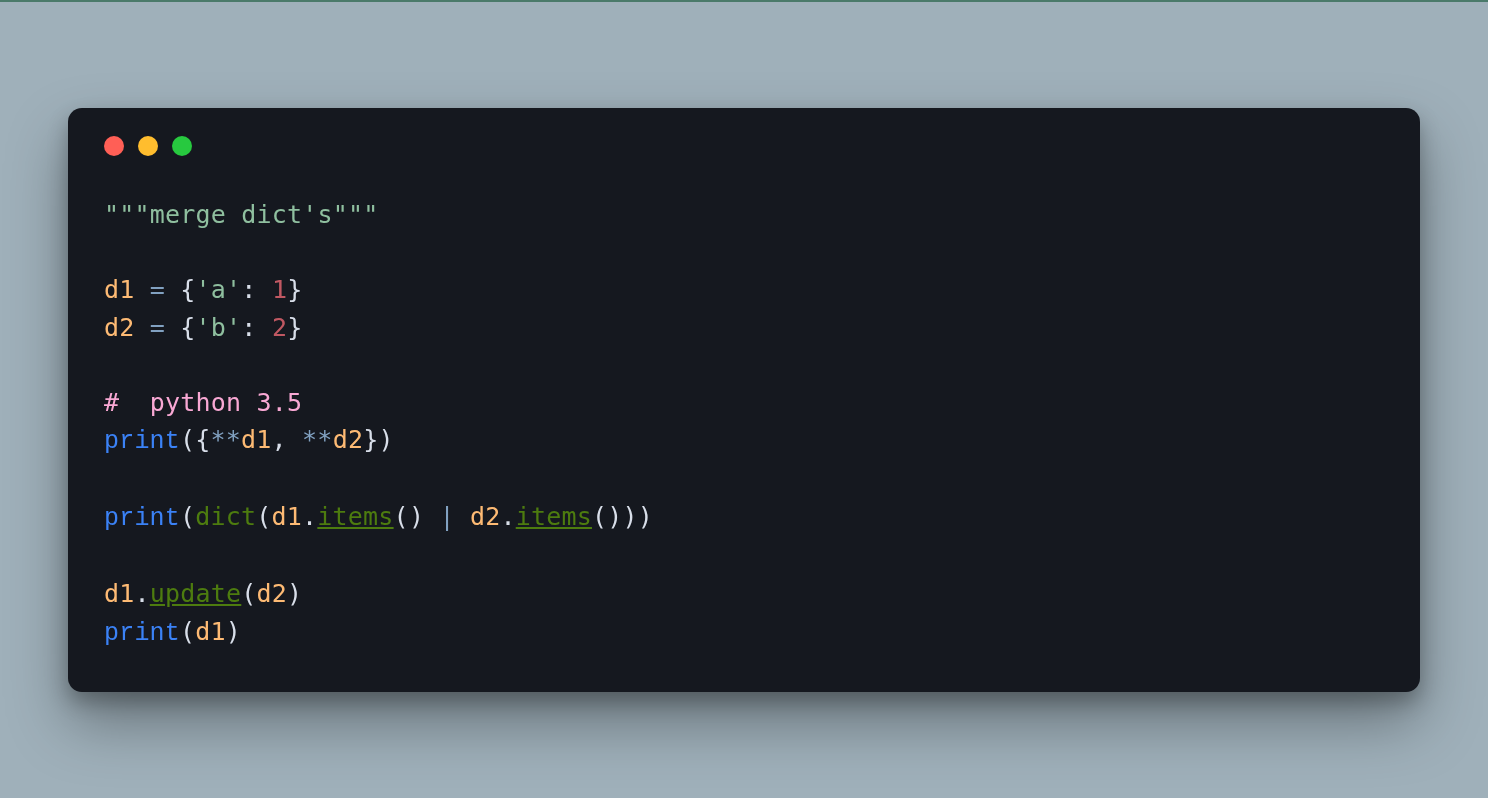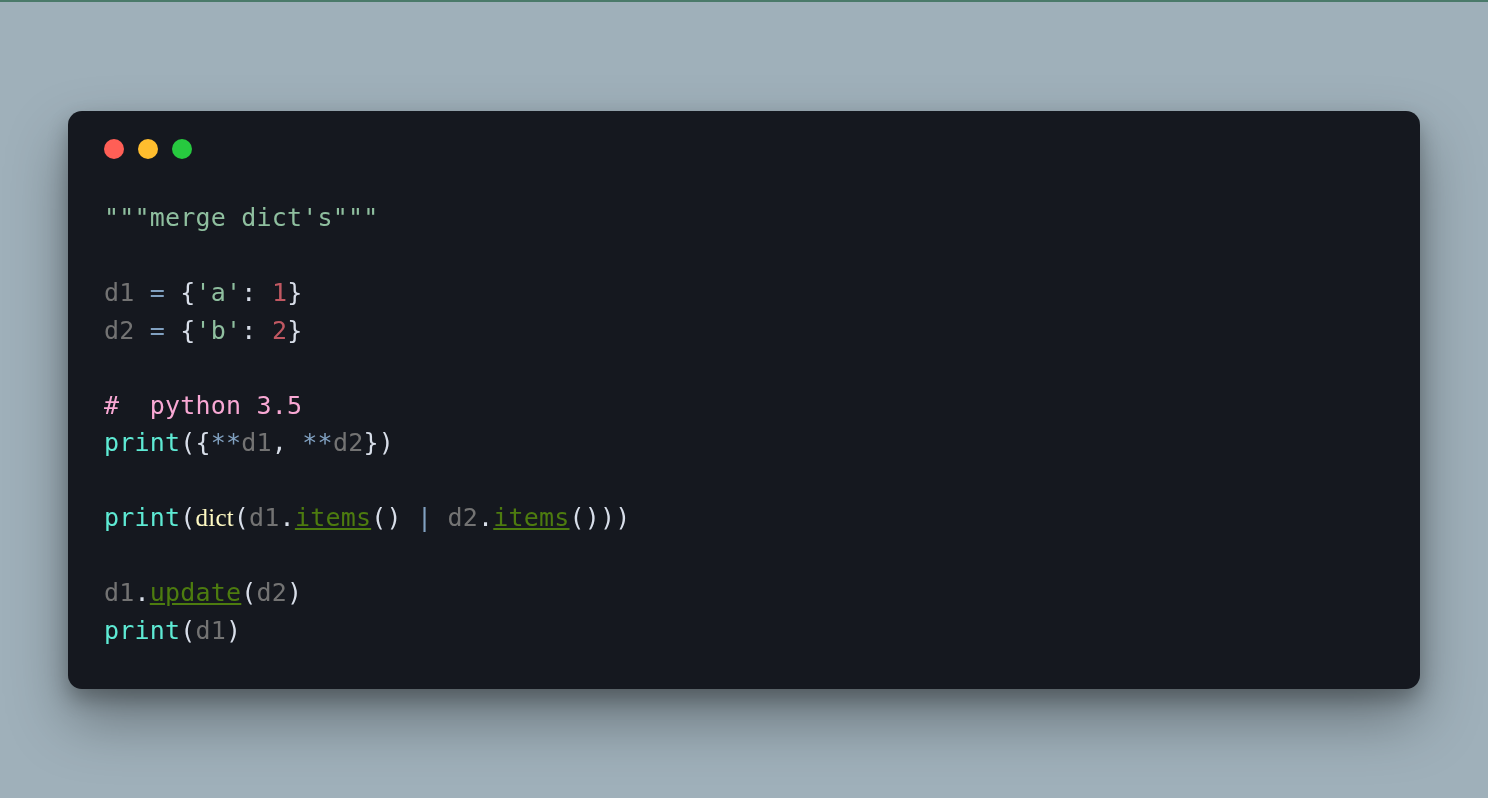--- a/index.html
+++ b/index.html
@@ -33,28 +33,28 @@
   .tl-red { background: #ff5f56; }
   .tl-yellow { background: #ffbd2e; }
   .tl-green { background: #27c93f; }
   .code {
     font-size: 25px;
     line-height: 1.5;
     white-space: pre;
     letter-spacing: 0.2px;
   }
   .tok-str { color: #8fbf9f; }
-  .tok-var { color: #737373; }
+  .tok-var { color: #fdba74; }
   .tok-op  { color: #81a1c1; }
   .tok-punc{ color: #d8dee9; }
   .tok-key { color: #8fbf9f; }
   .tok-num { color: #c05862; }
   .tok-com { color: #f9a8d4; }
-  .tok-fn  { color: #5eead4; }
-  .tok-builtin { color: #fef9c3; font-family: Liberation Serif, serif; }
+  .tok-fn  { color: #3b82f6; font-family: Liberation Mono, monospace; }
+  .tok-builtin { color: #4d7c0f; }
   .tok-attr{ color: #4d7c0f; text-decoration: underline; }
   .tok-unpack { color: #81a1c1; }
 </style>
 </head>
 <body>
 
 <div class="code-window">
   <div class="traffic-lights">
     <div class="traffic-light tl-red"></div>
     <div class="traffic-light tl-yellow"></div>

